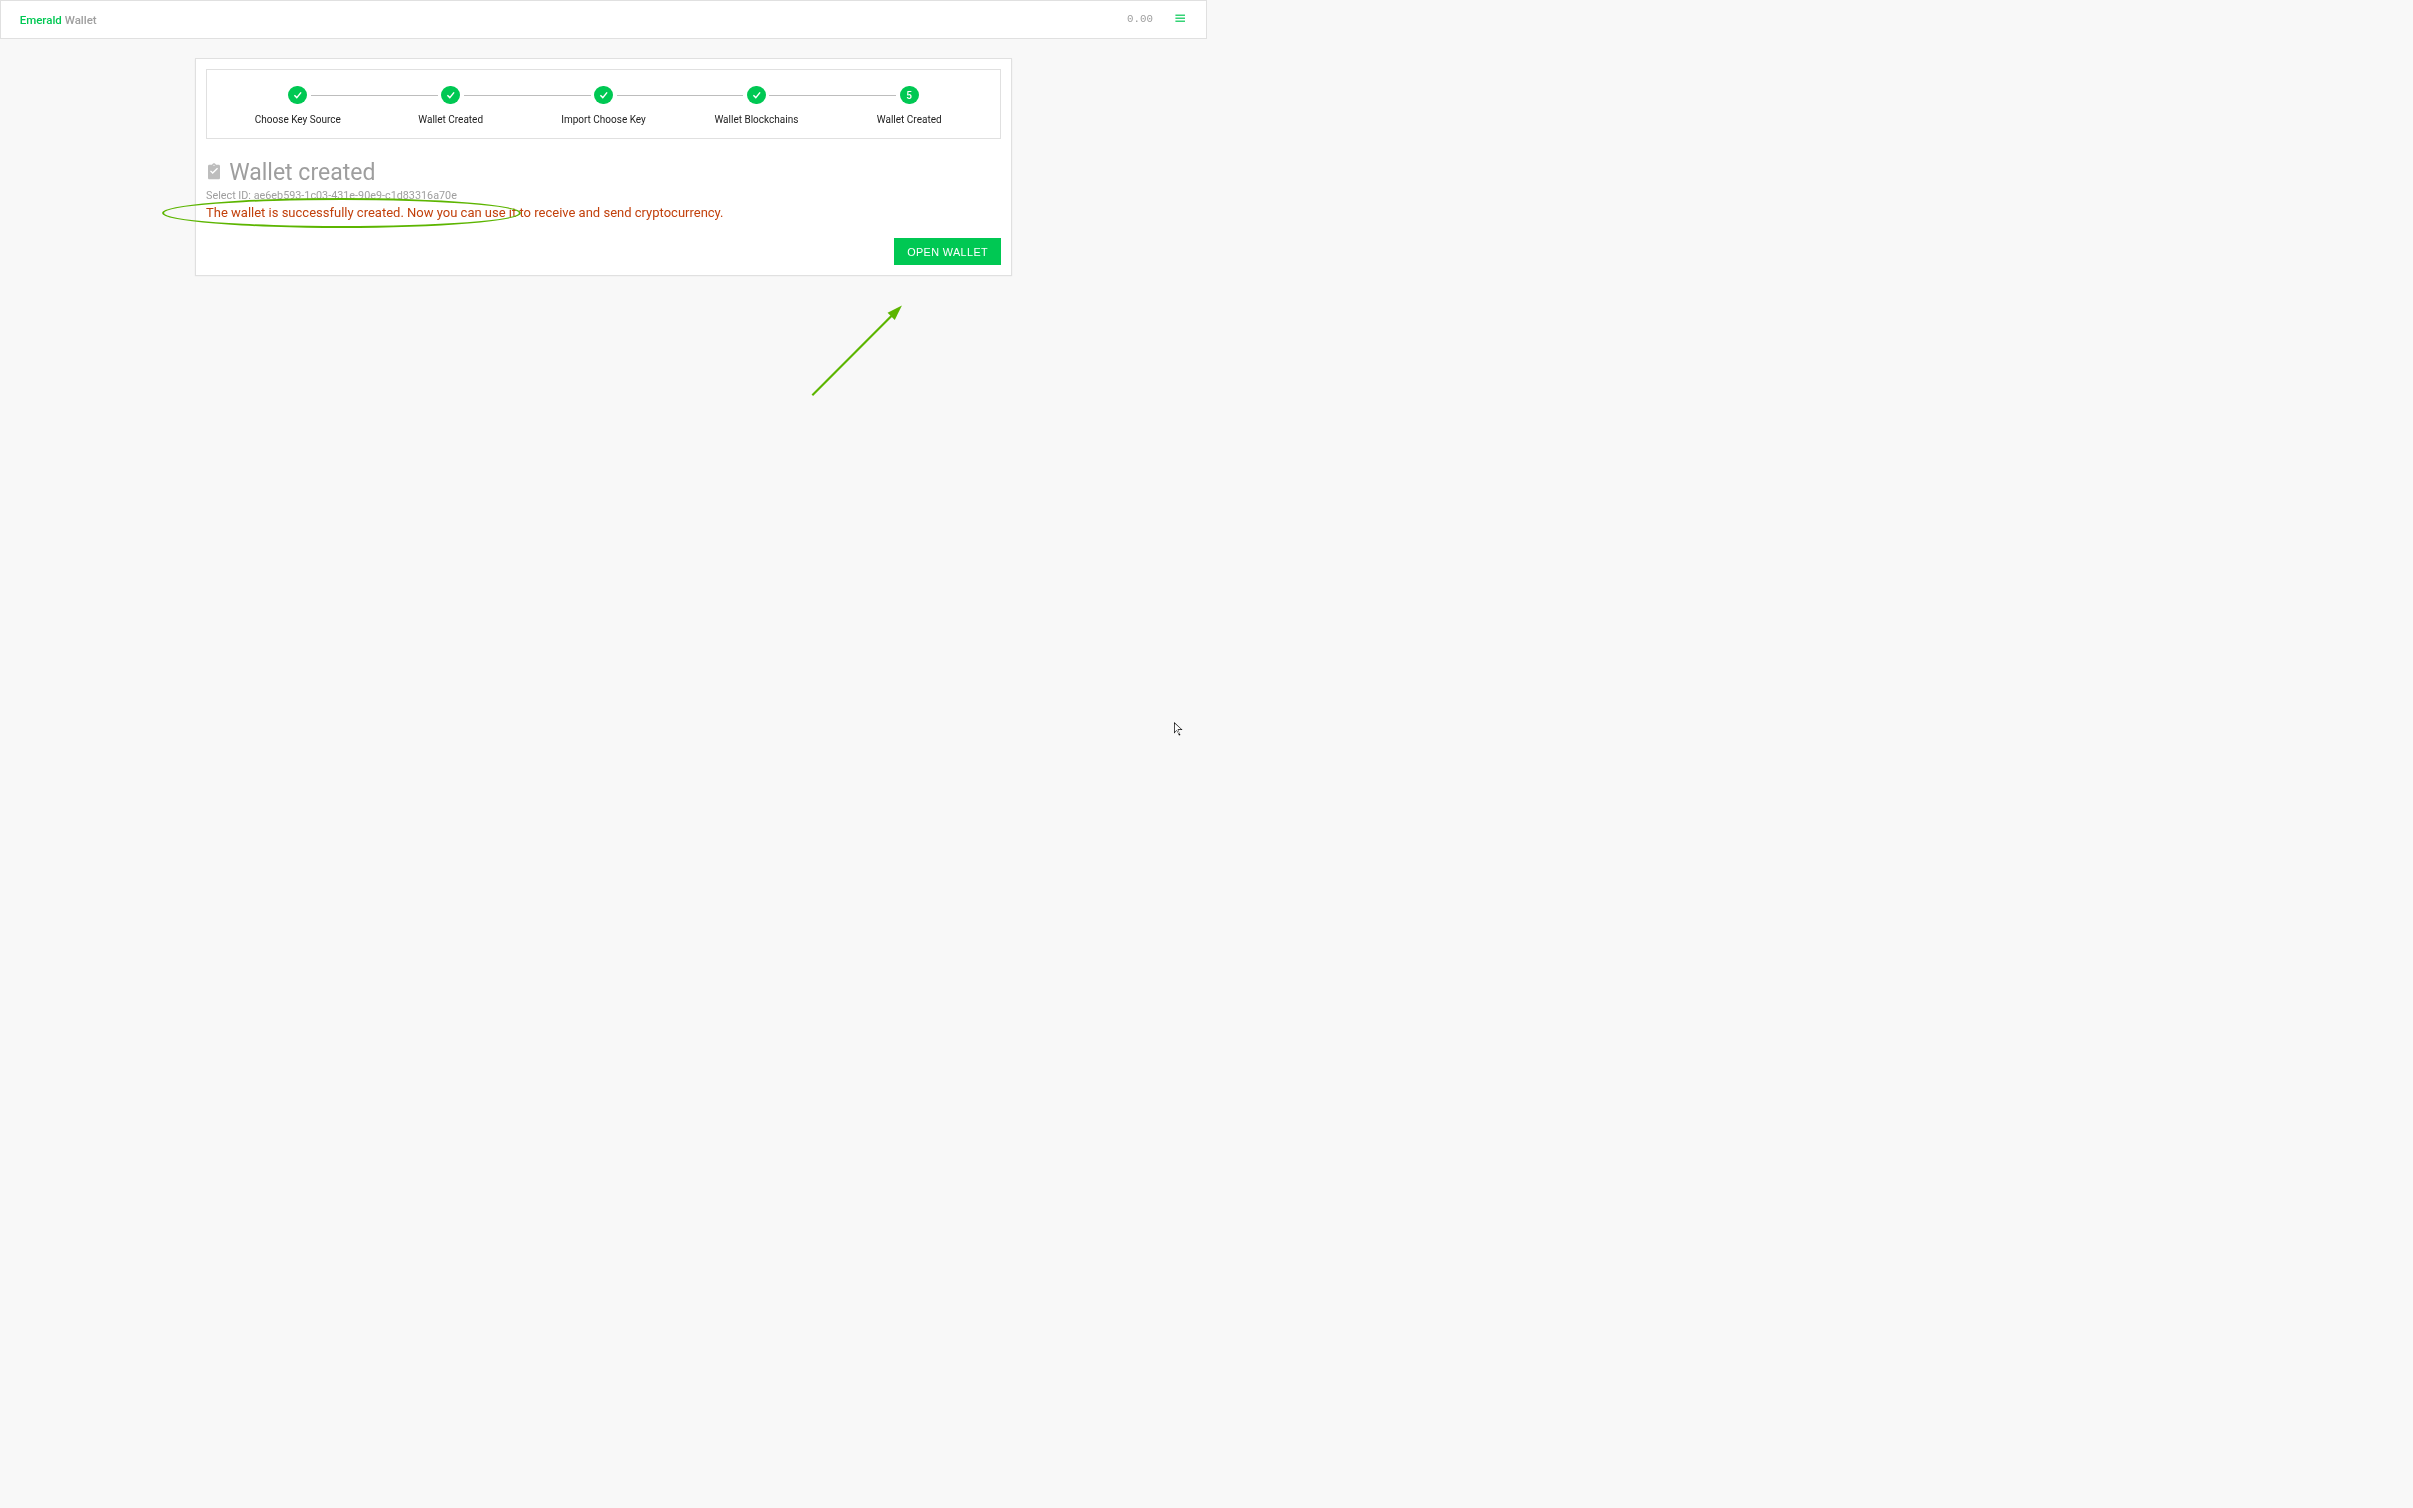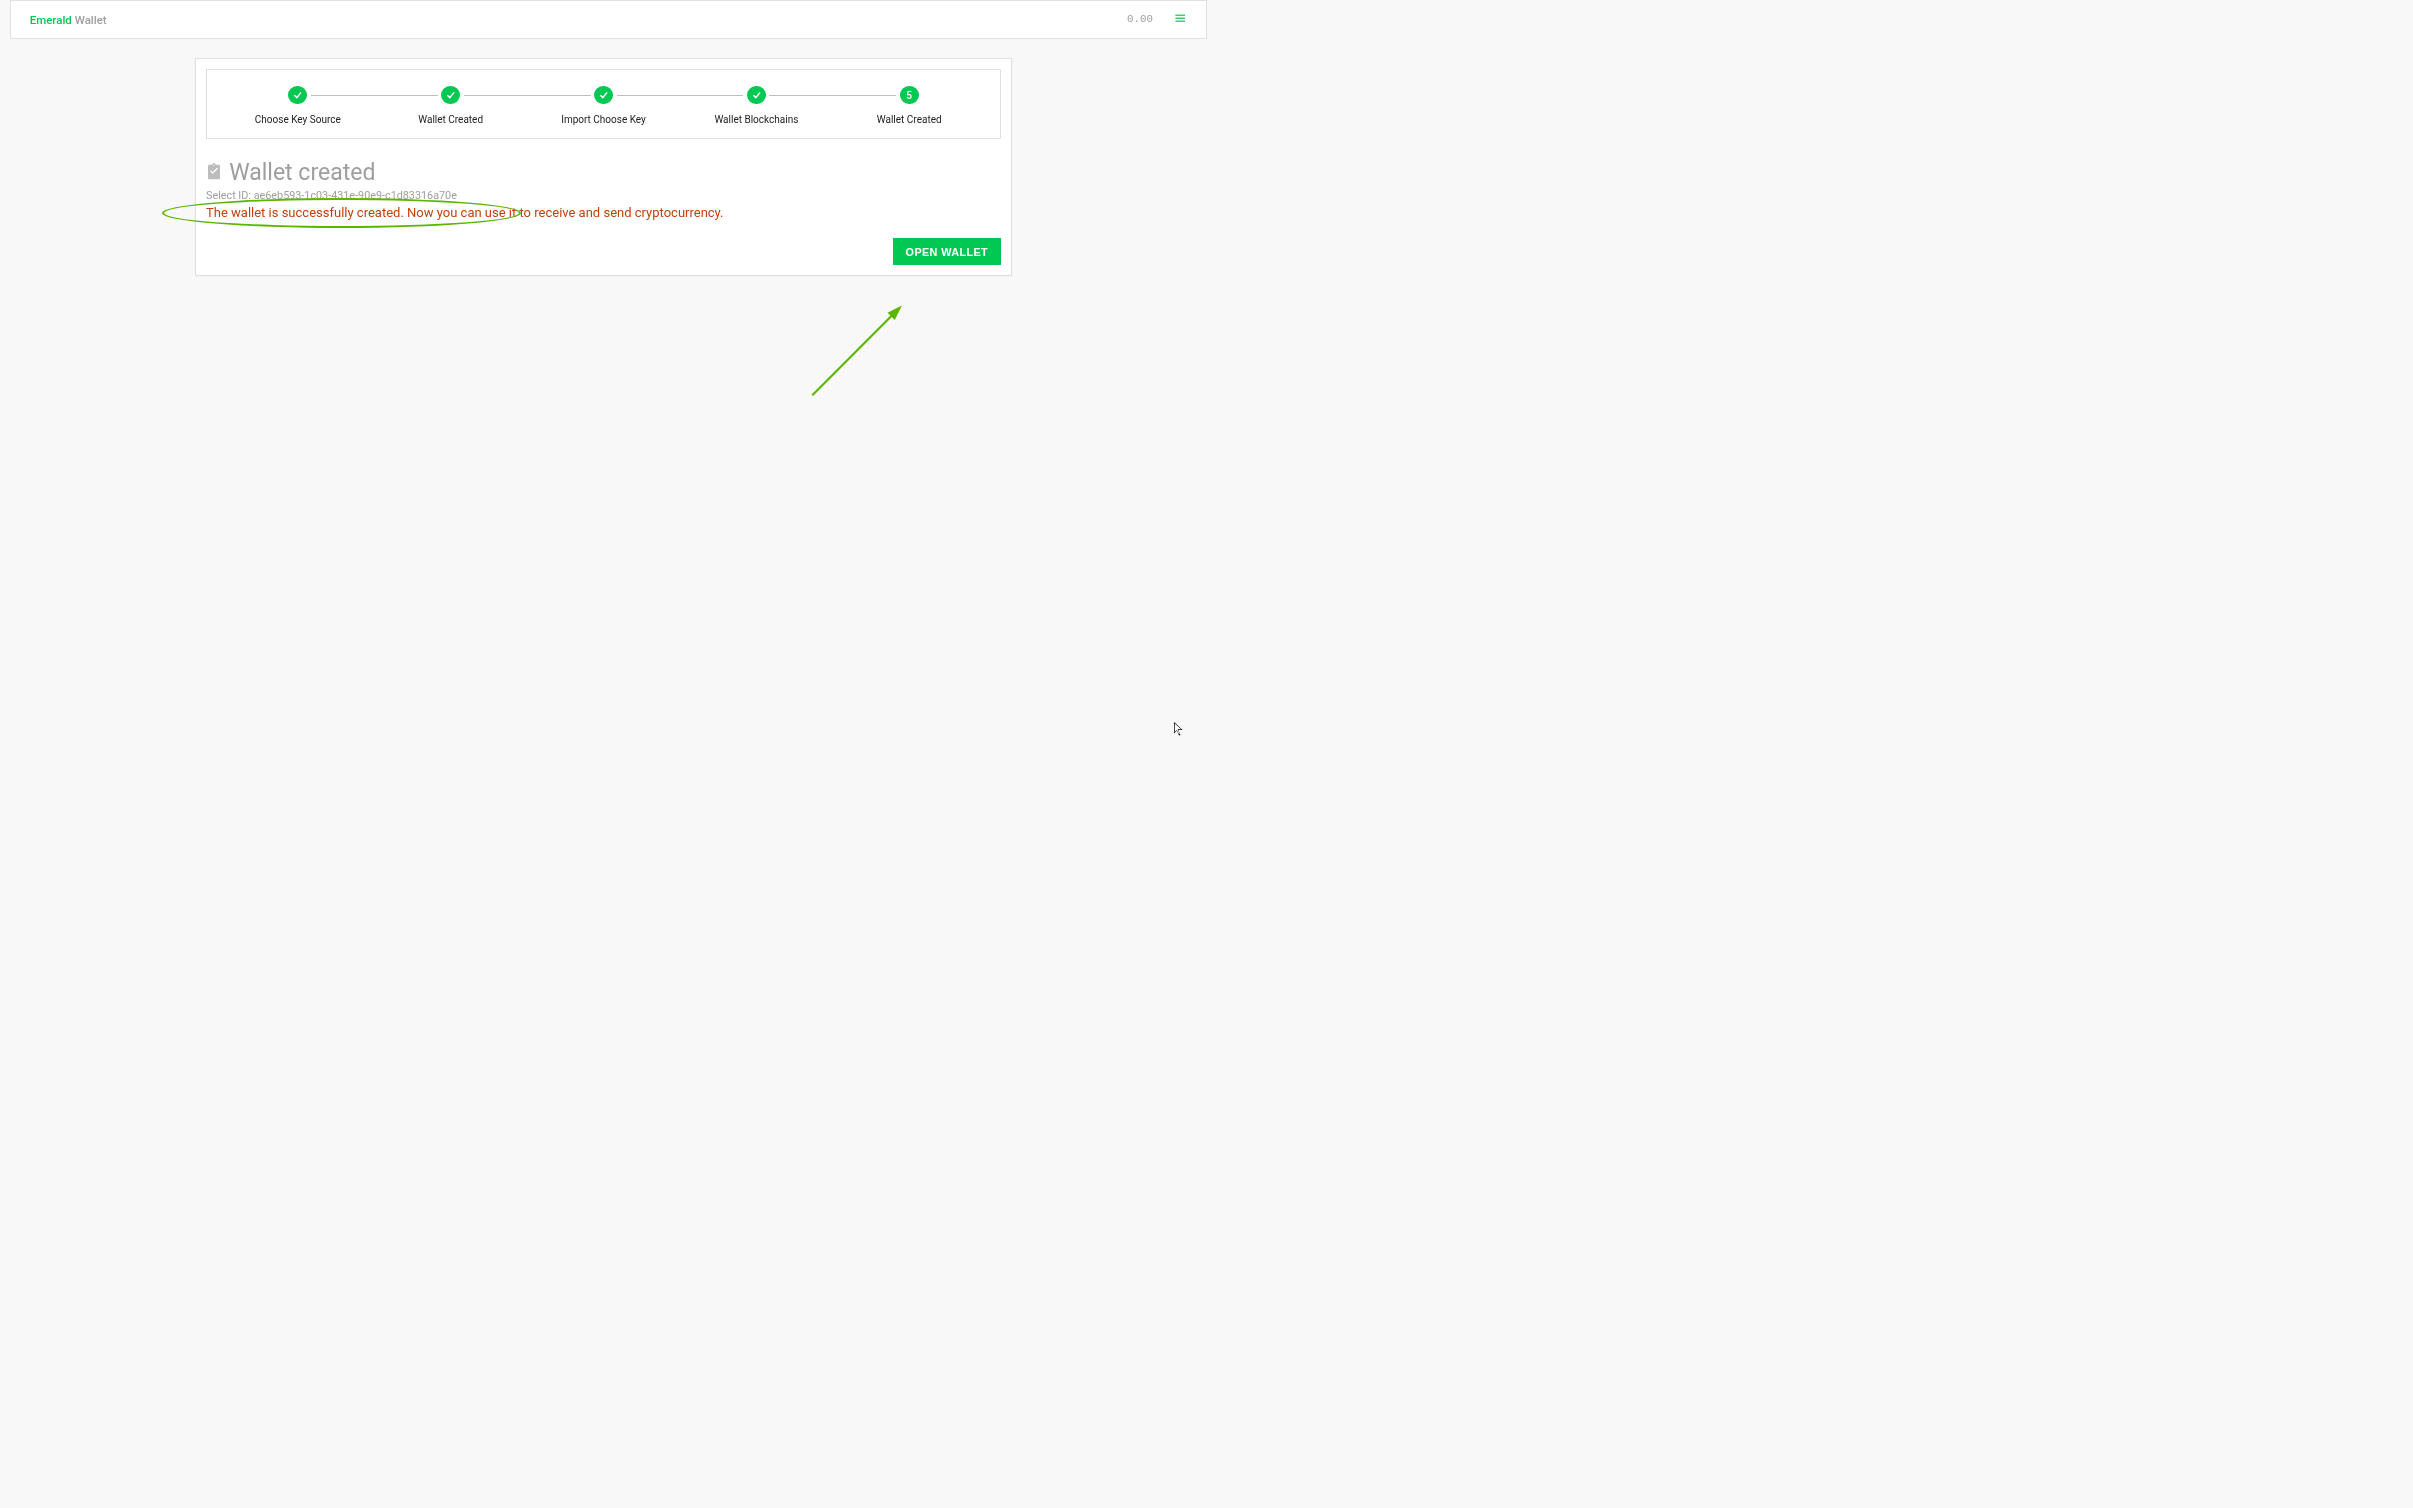--- a/index.html
+++ b/index.html
@@ -15,21 +15,20 @@
       position: relative;
     }
     .header {
       background: #fff;
       border: 0.7px solid #e0e0e0;
       height: 39px;
       display: flex;
       align-items: center;
       justify-content: space-between;
       padding: 0 18.7px;
-      margin-left: 10px;
     }
     .logo {
       font-size: 11.5px;
       font-weight: 500;
     }
     .logo-emerald {
       color: #00C853;
     }
     .logo-wallet {
       color: #9e9e9e;
@@ -148,21 +147,21 @@
     .button-row {
       display: flex;
       justify-content: flex-end;
     }
     .open-wallet-btn {
       background: #00C853;
       color: #fff;
       border: none;
       padding: 7.2px 13px;
       font-size: 10.8px;
-      font-weight: 700;
+      font-weight: 400;
       letter-spacing: 0.4px;
       cursor: pointer;
       text-transform: uppercase;
     }
     .annotation-ellipse {
       position: absolute;
       border: 2.2px solid #5cb500;
       border-radius: 50%;
       pointer-events: none;
       width: 359px;

